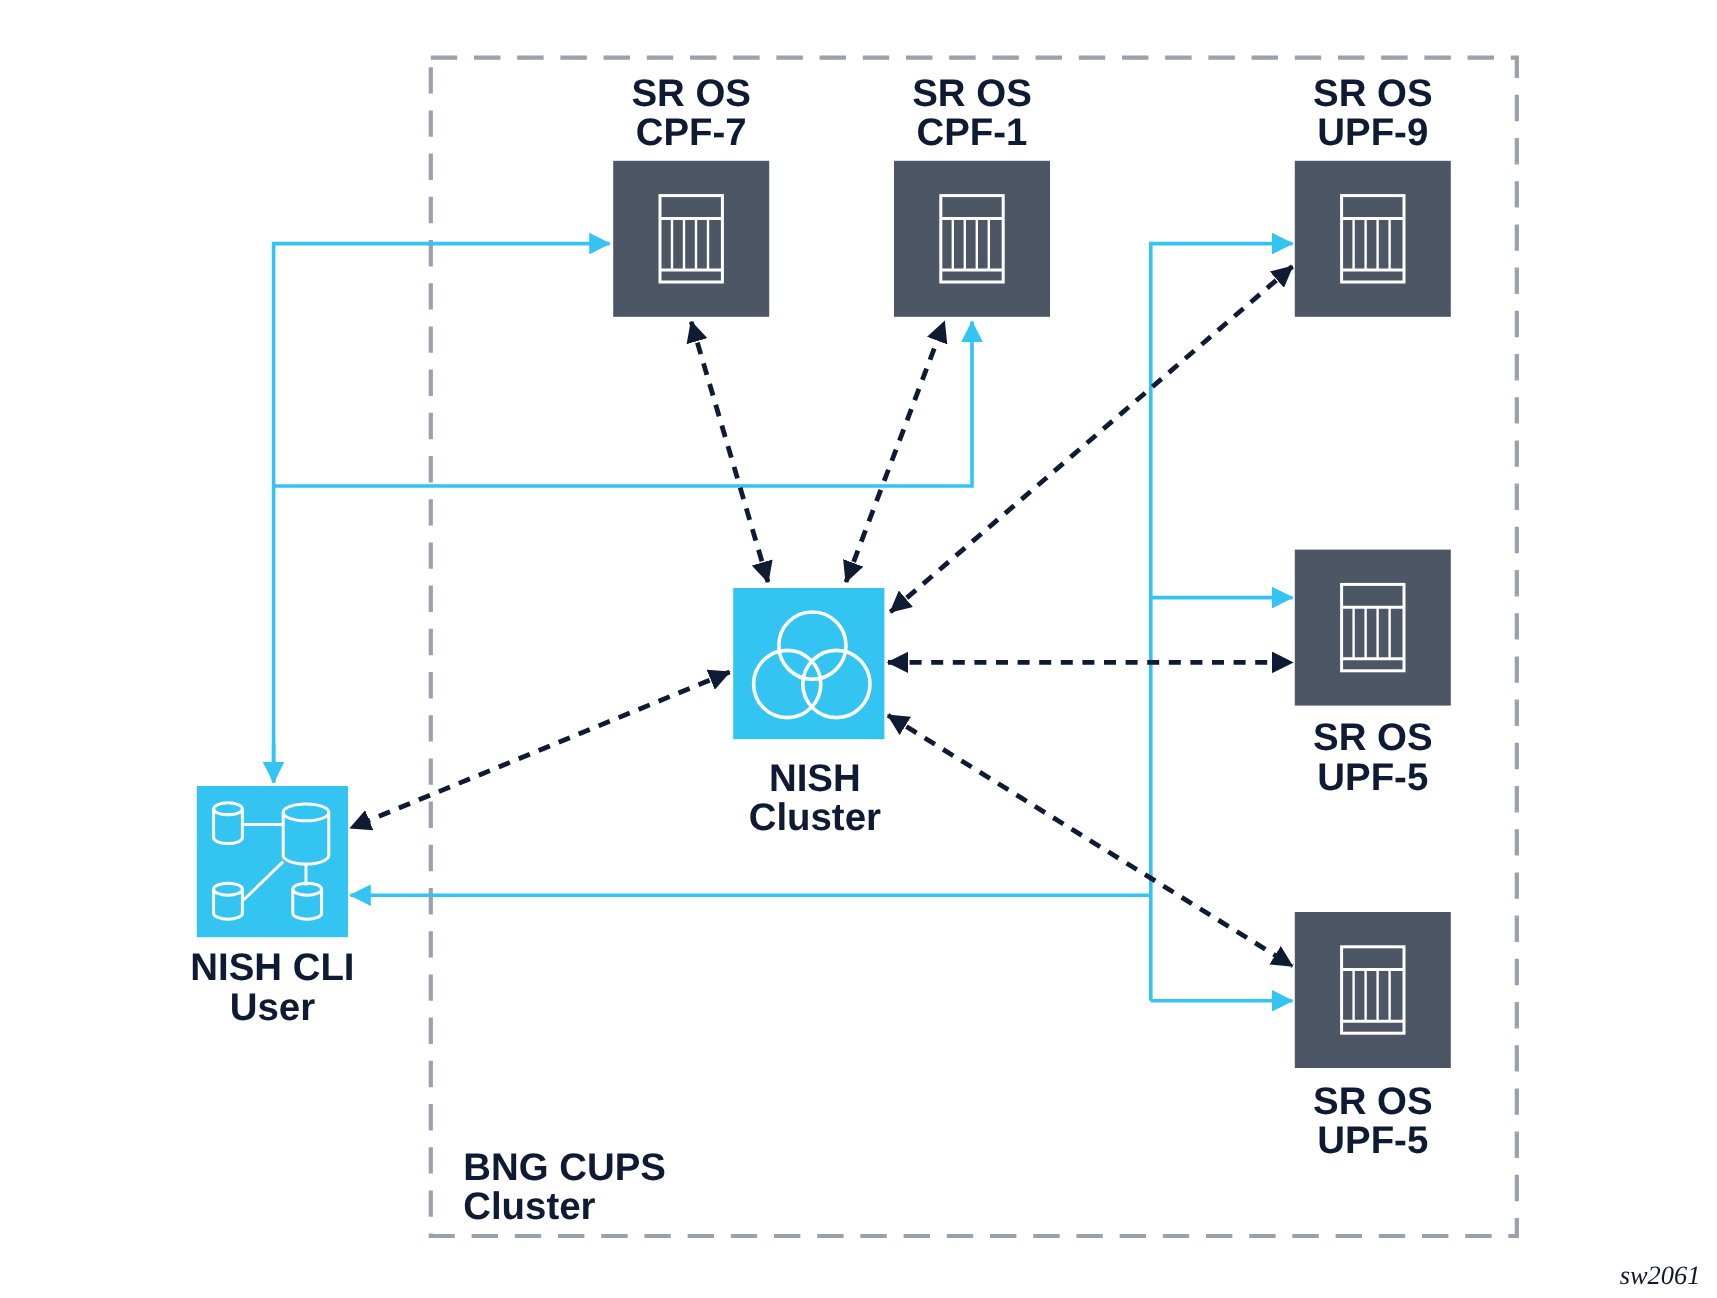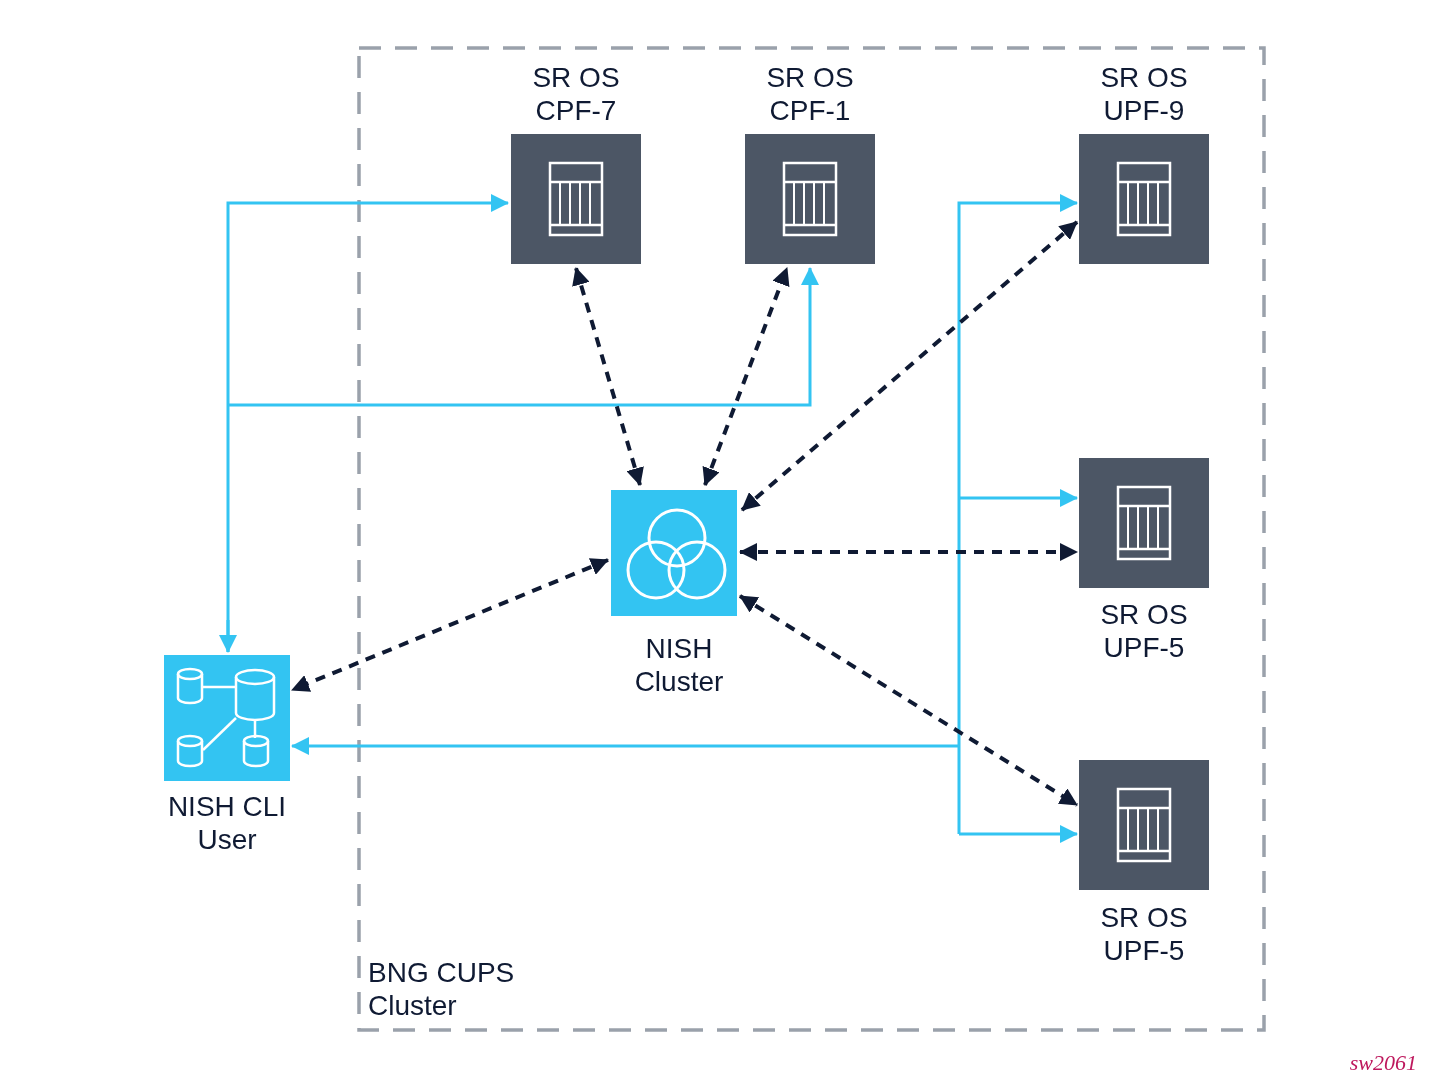--- a/index.html
+++ b/index.html
@@ -1,22 +1,22 @@
 <!DOCTYPE html>
 <html><head>
 <meta charset="utf-8">
 <style>
   html, body { margin:0; padding:0; background:#ffffff; }
   body { width:1431px; height:1082px; position:relative; overflow:hidden;
          font-family:"Liberation Sans", sans-serif; }
   svg { position:absolute; left:0; top:0; }
-  .lbl { position:absolute; font-family:"Liberation Sans", sans-serif; font-weight:normal;
-         font-size:28px; color:#0f1a33; text-align:center; line-height:33px; }
+  .lbl { position:absolute; font-family:"Liberation Sans", sans-serif; font-weight:bold;
+         font-size:32px; color:#0f1a33; text-align:center; line-height:33px; }
   .sw { position:absolute; right:14px; bottom:6px; font-family:"Liberation Serif", serif;
-        font-style:italic; font-size:22px; color:#be185d; }
+        font-style:italic; font-size:22px; color:#0f172a; }
 </style>
 </head>
 <body>
 
 <svg width="1431" height="1082" viewBox="0 0 1431 1082">
   <defs>
     <marker id="arrCyan" markerWidth="10" markerHeight="10" refX="9" refY="5" orient="auto" markerUnits="userSpaceOnUse">
       <path d="M0,0 L10,5 L0,10 Z" fill="#33c4f2"></path>
     </marker>
     <marker id="arrCyanBig" markerWidth="18" markerHeight="18" refX="17" refY="9" orient="auto" markerUnits="userSpaceOnUse">
@@ -129,17 +129,17 @@
   <div>UPF-5</div>
 </div>
 <div class="lbl" style="left:594px; top:632px; width:170px;">
   <div>NISH</div>
   <div>Cluster</div>
 </div>
 <div class="lbl" style="left:142px; top:790px; width:170px;">
   <div>NISH CLI</div>
   <div>User</div>
 </div>
-<div class="lbl" style="left:368px; top:956px; text-align:left;">
+<div class="lbl" style="left:386px; top:956px; text-align:left;">
   <div>BNG CUPS</div>
   <div>Cluster</div>
 </div>
 <div class="sw">sw2061</div>
 
 </body></html>

